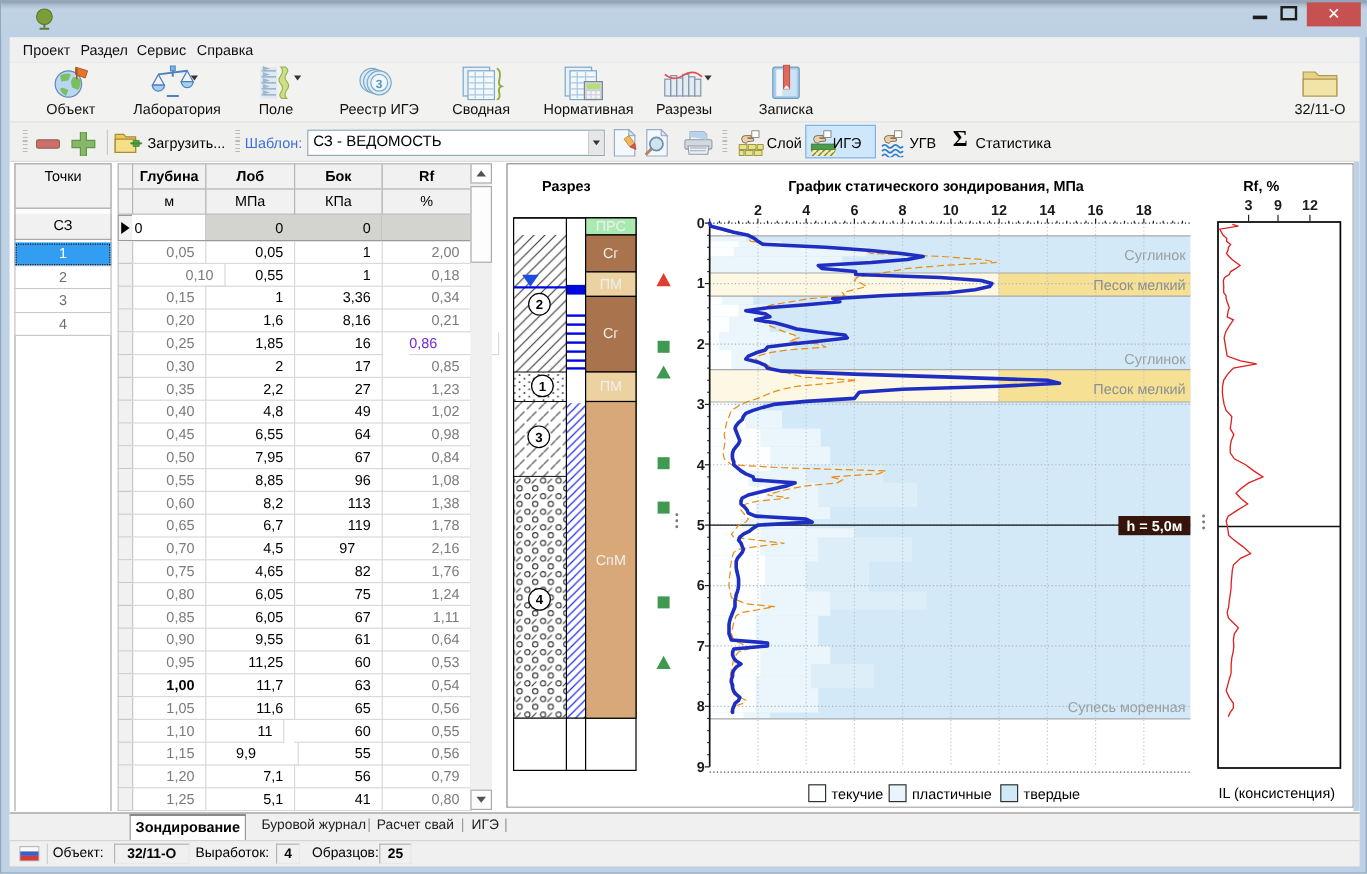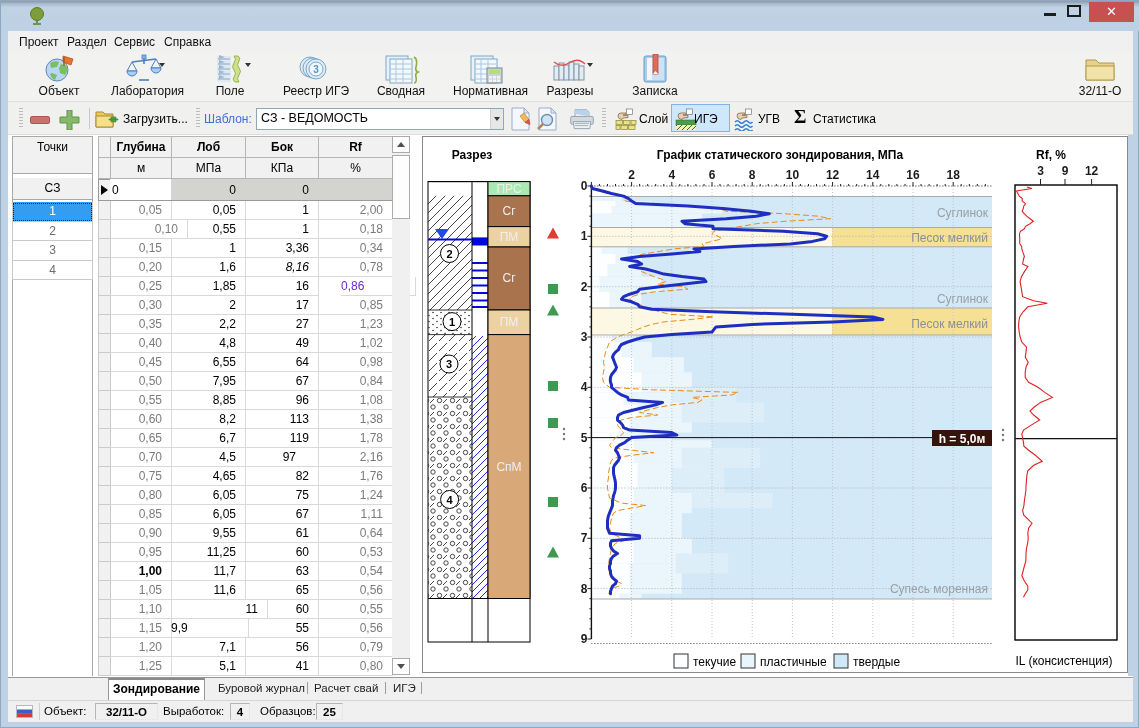--- a/index.html
+++ b/index.html
@@ -299,22 +299,22 @@
 <div style="position:absolute;left:147px;top:84px;width:74px;height:19px;border-right:1px solid #d9d9d9;border-bottom:1px solid #d9d9d9;text-align:right;padding-right:9px;font-size:12px;line-height:18px;color:#000;">1</div>
 <div style="position:absolute;left:220px;top:84px;width:75px;height:19px;border-right:1px solid #d9d9d9;border-bottom:1px solid #d9d9d9;text-align:right;padding-right:9px;font-size:12px;line-height:18px;color:#7b7b7b;">0,18</div>
 <div style="position:absolute;left:0px;top:103px;width:13px;height:19px;background:#f1f1f1;border:1px solid #c9c9c9;border-top:none;"></div>
 <div style="position:absolute;left:12px;top:103px;width:62px;height:19px;border-right:1px solid #d9d9d9;border-bottom:1px solid #d9d9d9;text-align:right;padding-right:9px;font-size:12px;line-height:18px;color:#7b7b7b;">0,15</div>
 <div style="position:absolute;left:73px;top:103px;width:75px;height:19px;border-right:1px solid #d9d9d9;border-bottom:1px solid #d9d9d9;text-align:right;padding-right:9px;font-size:12px;line-height:18px;color:#000;">1</div>
 <div style="position:absolute;left:147px;top:103px;width:74px;height:19px;border-right:1px solid #d9d9d9;border-bottom:1px solid #d9d9d9;text-align:right;padding-right:9px;font-size:12px;line-height:18px;color:#000;">3,36</div>
 <div style="position:absolute;left:220px;top:103px;width:75px;height:19px;border-right:1px solid #d9d9d9;border-bottom:1px solid #d9d9d9;text-align:right;padding-right:9px;font-size:12px;line-height:18px;color:#7b7b7b;">0,34</div>
 <div style="position:absolute;left:0px;top:122px;width:13px;height:19px;background:#f1f1f1;border:1px solid #c9c9c9;border-top:none;"></div>
 <div style="position:absolute;left:12px;top:122px;width:62px;height:19px;border-right:1px solid #d9d9d9;border-bottom:1px solid #d9d9d9;text-align:right;padding-right:9px;font-size:12px;line-height:18px;color:#7b7b7b;">0,20</div>
 <div style="position:absolute;left:73px;top:122px;width:75px;height:19px;border-right:1px solid #d9d9d9;border-bottom:1px solid #d9d9d9;text-align:right;padding-right:9px;font-size:12px;line-height:18px;color:#000;">1,6</div>
-<div style="position:absolute;left:147px;top:122px;width:74px;height:19px;border-right:1px solid #d9d9d9;border-bottom:1px solid #d9d9d9;text-align:right;padding-right:9px;font-size:12px;line-height:18px;color:#000;font-style:italic;">8,16</div>
-<div style="position:absolute;left:220px;top:122px;width:75px;height:19px;border-right:1px solid #d9d9d9;border-bottom:1px solid #d9d9d9;text-align:right;padding-right:9px;font-size:12px;line-height:18px;color:#7b7b7b;">0,78</div>
+<div style="position:absolute;left:147px;top:122px;width:74px;height:19px;border-right:1px solid #d9d9d9;border-bottom:1px solid #d9d9d9;text-align:right;padding-right:9px;font-size:12px;line-height:18px;color:#000;">8,16</div>
+<div style="position:absolute;left:220px;top:122px;width:75px;height:19px;border-right:1px solid #d9d9d9;border-bottom:1px solid #d9d9d9;text-align:right;padding-right:9px;font-size:12px;line-height:18px;color:#7b7b7b;">0,21</div>
 <div style="position:absolute;left:0px;top:141px;width:13px;height:19px;background:#f1f1f1;border:1px solid #c9c9c9;border-top:none;"></div>
 <div style="position:absolute;left:12px;top:141px;width:62px;height:19px;border-right:1px solid #d9d9d9;border-bottom:1px solid #d9d9d9;text-align:right;padding-right:9px;font-size:12px;line-height:18px;color:#7b7b7b;">0,25</div>
 <div style="position:absolute;left:73px;top:141px;width:75px;height:19px;border-right:1px solid #d9d9d9;border-bottom:1px solid #d9d9d9;text-align:right;padding-right:9px;font-size:12px;line-height:18px;color:#000;">1,85</div>
 <div style="position:absolute;left:147px;top:141px;width:74px;height:19px;border-right:1px solid #d9d9d9;border-bottom:1px solid #d9d9d9;text-align:right;padding-right:9px;font-size:12px;line-height:18px;color:#000;">16</div>
 <div style="position:absolute;left:220px;top:141px;width:75px;height:19px;border-right:1px solid #d9d9d9;border-bottom:1px solid #d9d9d9;text-align:left;padding-right:9px;font-size:12px;line-height:18px;color:#6d28d9;margin-left:23px;">0,86</div>
 <div style="position:absolute;left:0px;top:160px;width:13px;height:19px;background:#f1f1f1;border:1px solid #c9c9c9;border-top:none;"></div>
 <div style="position:absolute;left:12px;top:160px;width:62px;height:19px;border-right:1px solid #d9d9d9;border-bottom:1px solid #d9d9d9;text-align:right;padding-right:9px;font-size:12px;line-height:18px;color:#7b7b7b;">0,30</div>
 <div style="position:absolute;left:73px;top:160px;width:75px;height:19px;border-right:1px solid #d9d9d9;border-bottom:1px solid #d9d9d9;text-align:right;padding-right:9px;font-size:12px;line-height:18px;color:#000;">2</div>
 <div style="position:absolute;left:147px;top:160px;width:74px;height:19px;border-right:1px solid #d9d9d9;border-bottom:1px solid #d9d9d9;text-align:right;padding-right:9px;font-size:12px;line-height:18px;color:#000;">17</div>
 <div style="position:absolute;left:220px;top:160px;width:75px;height:19px;border-right:1px solid #d9d9d9;border-bottom:1px solid #d9d9d9;text-align:right;padding-right:9px;font-size:12px;line-height:18px;color:#7b7b7b;">0,85</div>
@@ -388,26 +388,26 @@
 <div style="position:absolute;left:73px;top:426px;width:75px;height:19px;border-right:1px solid #d9d9d9;border-bottom:1px solid #d9d9d9;text-align:right;padding-right:9px;font-size:12px;line-height:18px;color:#000;">11,7</div>
 <div style="position:absolute;left:147px;top:426px;width:74px;height:19px;border-right:1px solid #d9d9d9;border-bottom:1px solid #d9d9d9;text-align:right;padding-right:9px;font-size:12px;line-height:18px;color:#000;">63</div>
 <div style="position:absolute;left:220px;top:426px;width:75px;height:19px;border-right:1px solid #d9d9d9;border-bottom:1px solid #d9d9d9;text-align:right;padding-right:9px;font-size:12px;line-height:18px;color:#7b7b7b;">0,54</div>
 <div style="position:absolute;left:0px;top:445px;width:13px;height:19px;background:#f1f1f1;border:1px solid #c9c9c9;border-top:none;"></div>
 <div style="position:absolute;left:12px;top:445px;width:62px;height:19px;border-right:1px solid #d9d9d9;border-bottom:1px solid #d9d9d9;text-align:right;padding-right:9px;font-size:12px;line-height:18px;color:#7b7b7b;">1,05</div>
 <div style="position:absolute;left:73px;top:445px;width:75px;height:19px;border-right:1px solid #d9d9d9;border-bottom:1px solid #d9d9d9;text-align:right;padding-right:9px;font-size:12px;line-height:18px;color:#000;">11,6</div>
 <div style="position:absolute;left:147px;top:445px;width:74px;height:19px;border-right:1px solid #d9d9d9;border-bottom:1px solid #d9d9d9;text-align:right;padding-right:9px;font-size:12px;line-height:18px;color:#000;">65</div>
 <div style="position:absolute;left:220px;top:445px;width:75px;height:19px;border-right:1px solid #d9d9d9;border-bottom:1px solid #d9d9d9;text-align:right;padding-right:9px;font-size:12px;line-height:18px;color:#7b7b7b;">0,56</div>
 <div style="position:absolute;left:0px;top:464px;width:13px;height:19px;background:#f1f1f1;border:1px solid #c9c9c9;border-top:none;"></div>
 <div style="position:absolute;left:12px;top:464px;width:62px;height:19px;border-right:1px solid #d9d9d9;border-bottom:1px solid #d9d9d9;text-align:right;padding-right:9px;font-size:12px;line-height:18px;color:#7b7b7b;">1,10</div>
-<div style="position:absolute;left:73px;top:464px;width:97px;height:19px;border-right:1px solid #d9d9d9;border-bottom:1px solid #d9d9d9;text-align:right;padding-right:9px;font-size:12px;line-height:18px;color:#000;">11</div>
+<div style="position:absolute;left:73px;top:464px;width:66px;height:19px;border-right:1px solid #d9d9d9;border-bottom:1px solid #d9d9d9;text-align:right;padding-right:9px;font-size:12px;line-height:18px;color:#000;">11</div>
 <div style="position:absolute;left:147px;top:464px;width:74px;height:19px;border-right:1px solid #d9d9d9;border-bottom:1px solid #d9d9d9;text-align:right;padding-right:9px;font-size:12px;line-height:18px;color:#000;">60</div>
 <div style="position:absolute;left:220px;top:464px;width:75px;height:19px;border-right:1px solid #d9d9d9;border-bottom:1px solid #d9d9d9;text-align:right;padding-right:9px;font-size:12px;line-height:18px;color:#7b7b7b;">0,55</div>
 <div style="position:absolute;left:0px;top:483px;width:13px;height:19px;background:#f1f1f1;border:1px solid #c9c9c9;border-top:none;"></div>
 <div style="position:absolute;left:12px;top:483px;width:62px;height:19px;border-right:1px solid #d9d9d9;border-bottom:1px solid #d9d9d9;text-align:right;padding-right:9px;font-size:12px;line-height:18px;color:#7b7b7b;">1,15</div>
-<div style="position:absolute;left:73px;top:483px;width:78px;height:19px;border-right:1px solid #d9d9d9;border-bottom:1px solid #d9d9d9;text-align:left;padding-right:9px;font-size:12px;line-height:18px;color:#000;">9,9</div>
+<div style="position:absolute;left:73px;top:483px;width:78px;height:19px;border-right:1px solid #d9d9d9;border-bottom:1px solid #d9d9d9;text-align:center;padding-right:9px;font-size:12px;line-height:18px;color:#000;">9,9</div>
 <div style="position:absolute;left:147px;top:483px;width:74px;height:19px;border-right:1px solid #d9d9d9;border-bottom:1px solid #d9d9d9;text-align:right;padding-right:9px;font-size:12px;line-height:18px;color:#000;">55</div>
 <div style="position:absolute;left:220px;top:483px;width:75px;height:19px;border-right:1px solid #d9d9d9;border-bottom:1px solid #d9d9d9;text-align:right;padding-right:9px;font-size:12px;line-height:18px;color:#7b7b7b;">0,56</div>
 <div style="position:absolute;left:0px;top:502px;width:13px;height:19px;background:#f1f1f1;border:1px solid #c9c9c9;border-top:none;"></div>
 <div style="position:absolute;left:12px;top:502px;width:62px;height:19px;border-right:1px solid #d9d9d9;border-bottom:1px solid #d9d9d9;text-align:right;padding-right:9px;font-size:12px;line-height:18px;color:#7b7b7b;">1,20</div>
 <div style="position:absolute;left:73px;top:502px;width:75px;height:19px;border-right:1px solid #d9d9d9;border-bottom:1px solid #d9d9d9;text-align:right;padding-right:9px;font-size:12px;line-height:18px;color:#000;">7,1</div>
 <div style="position:absolute;left:147px;top:502px;width:74px;height:19px;border-right:1px solid #d9d9d9;border-bottom:1px solid #d9d9d9;text-align:right;padding-right:9px;font-size:12px;line-height:18px;color:#000;">56</div>
 <div style="position:absolute;left:220px;top:502px;width:75px;height:19px;border-right:1px solid #d9d9d9;border-bottom:1px solid #d9d9d9;text-align:right;padding-right:9px;font-size:12px;line-height:18px;color:#7b7b7b;">0,79</div>
 <div style="position:absolute;left:0px;top:521px;width:13px;height:19px;background:#f1f1f1;border:1px solid #c9c9c9;border-top:none;"></div>
 <div style="position:absolute;left:12px;top:521px;width:62px;height:19px;border-right:1px solid #d9d9d9;border-bottom:1px solid #d9d9d9;text-align:right;padding-right:9px;font-size:12px;line-height:18px;color:#7b7b7b;">1,25</div>
 <div style="position:absolute;left:73px;top:521px;width:75px;height:19px;border-right:1px solid #d9d9d9;border-bottom:1px solid #d9d9d9;text-align:right;padding-right:9px;font-size:12px;line-height:18px;color:#000;">5,1</div>

